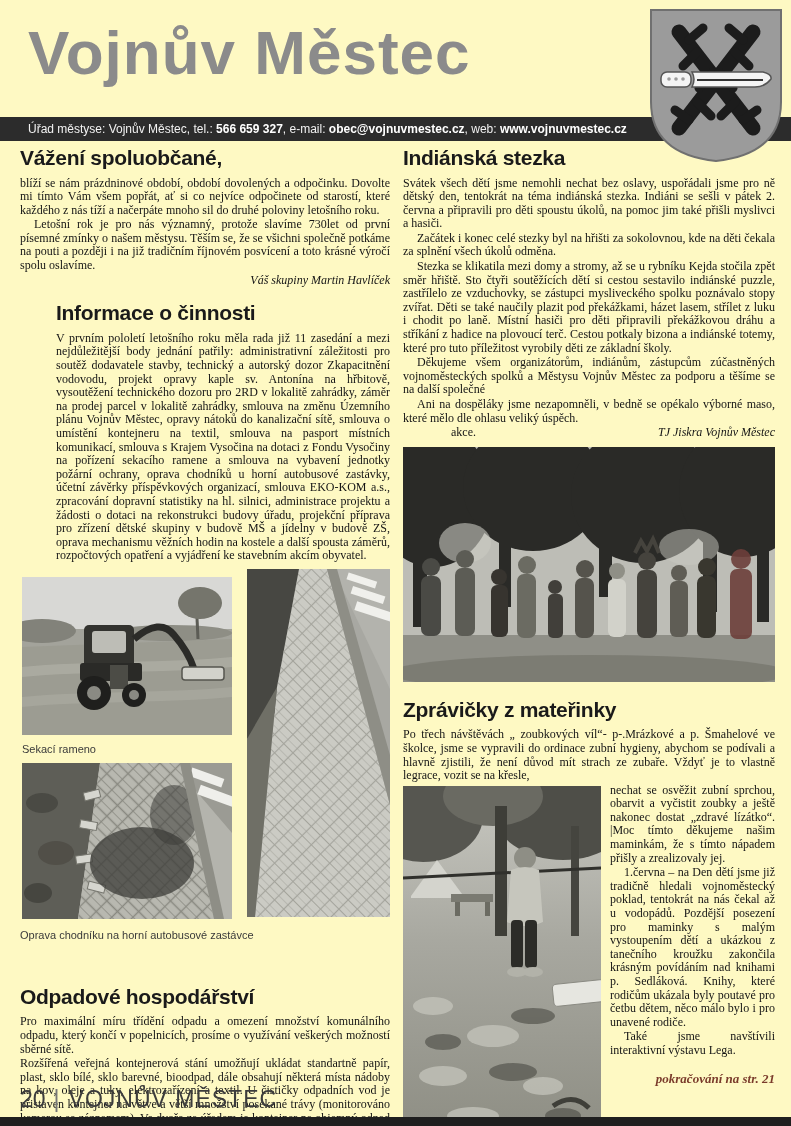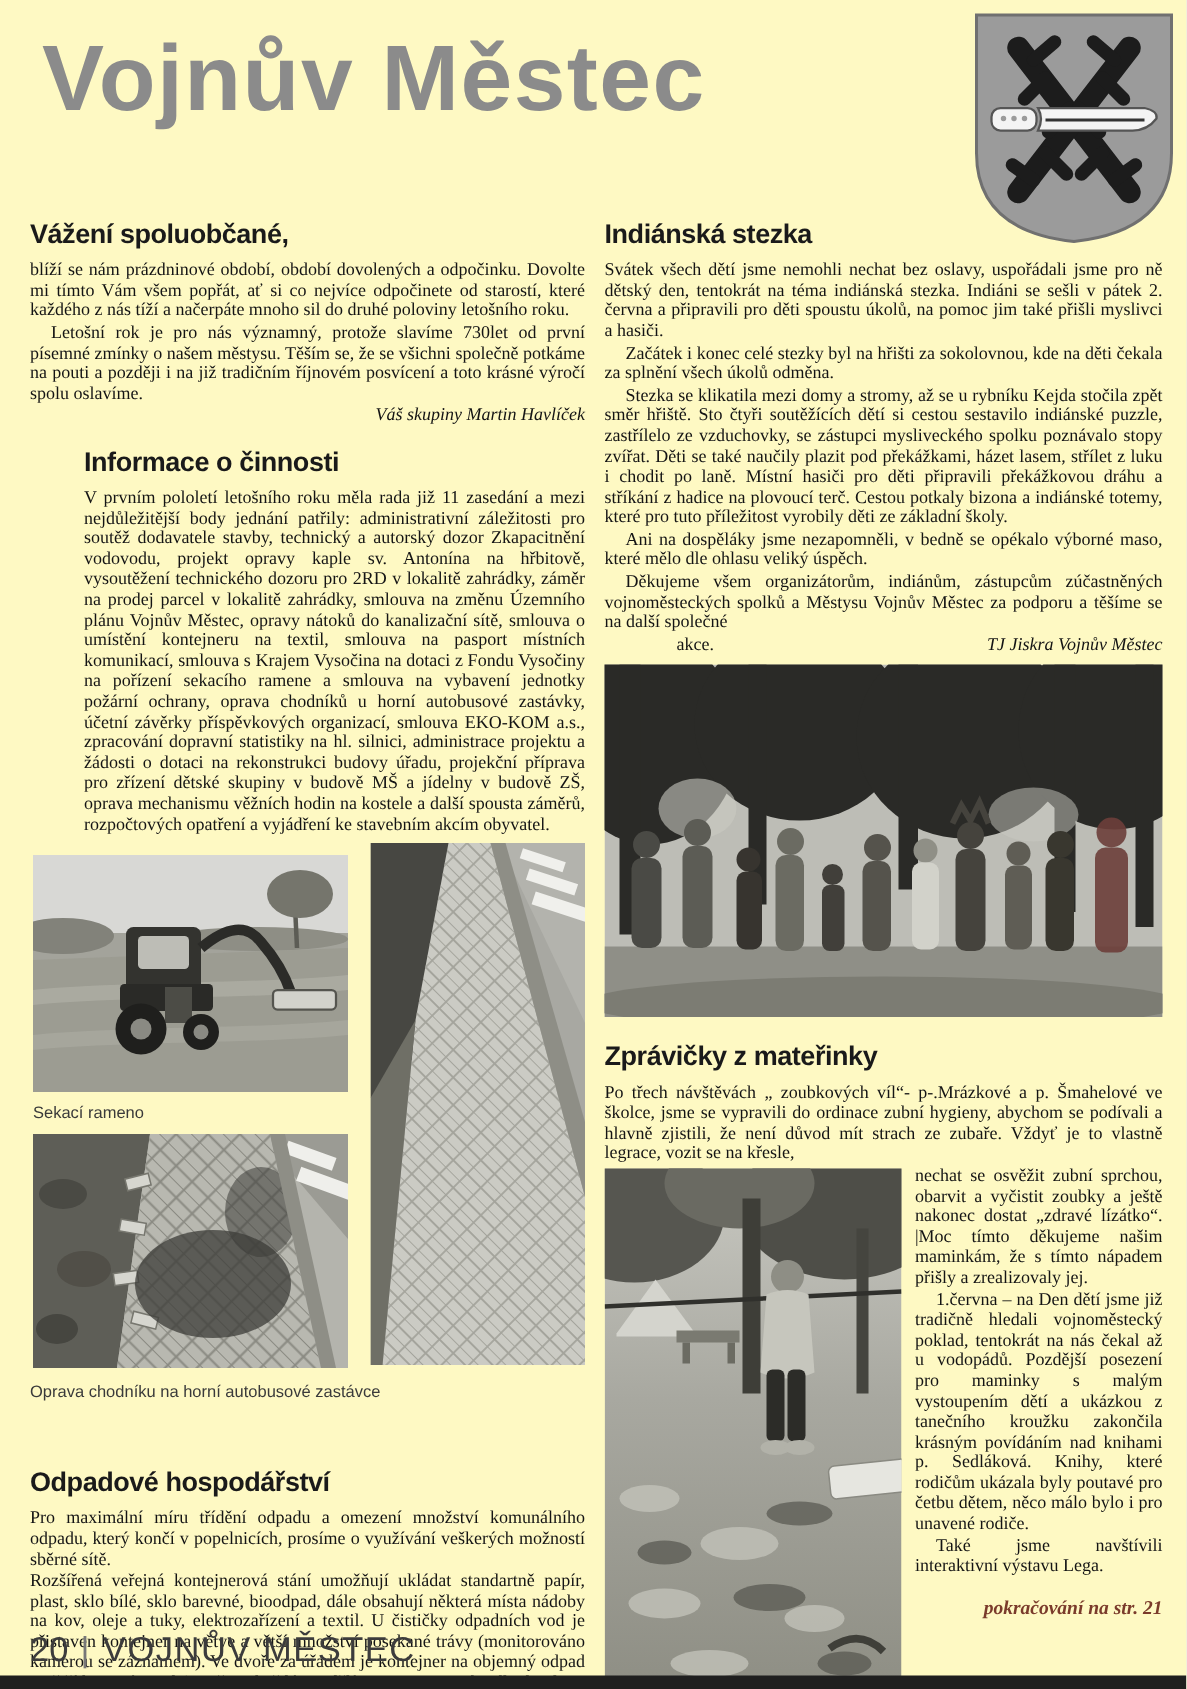--- a/index.html
+++ b/index.html
@@ -22,21 +22,21 @@
     white-space:nowrap;
   }
   .infobar b{color:#ffffff;}
   .coat{position:absolute;left:645px;top:6px;width:142px;height:158px;z-index:6;}
   
   .col{position:absolute;top:146px;font-size:12px;line-height:13.6px;text-align:justify;}
   .col-left{left:20px;width:370px;}
   .col-right{left:403px;width:372px;}
   h1{
     font-family:"Liberation Sans", sans-serif;font-weight:bold;
-    font-size:18px;line-height:1.12;letter-spacing:-0.3px;color:#1a1a1a;
+    font-size:21px;line-height:1.12;letter-spacing:-0.3px;color:#1a1a1a;
     margin:0 0 7px 0;text-align:left;
   }
   p{margin:0 0 1px 0;}
   .indent{text-indent:14px;}
   .sig{font-style:italic;text-align:right;margin-top:1px;}
   .sigrow{display:flex;justify-content:space-between;margin-left:48px;}
   .sigrow .sig{margin:0;}
   .mt{margin-top:14px;margin-left:36px;}
   
   .photoblock{position:relative;height:404px;margin-top:6px;}
@@ -62,20 +62,23 @@
   .footer .sep{color:#777;padding:0 8px;font-weight:lighter;}
   .footbar{position:absolute;left:0;top:1117px;width:791px;height:9px;background:#1f1f1f;}
 </style>
 </head>
 <body>
 
 <div class="page">
 
   <div class="masthead-title">Vojnův Městec</div>
 
+  <div class="infobar">
+    <span>Úřad městyse: Vojnův Městec, tel.: </span><b>566 659 327</b><span>, e-mail: </span><b>obec@vojnuvmestec.cz</b><span>, web: </span><b>www.vojnuvmestec.cz</b>
+  </div>
 
   <svg class="coat" viewBox="0 0 142 158">
     <path d="M6,4 H136 V96 Q136,148 71,155 Q6,148 6,96 Z" fill="#9b9b9b" stroke="#707070" stroke-width="2"></path>
     <g stroke="#1c1c1c" stroke-width="15" stroke-linecap="round" fill="none">
       <path d="M34,26 L108,122"></path>
       <path d="M108,26 L34,122"></path>
     </g>
     <g stroke="#1c1c1c" stroke-width="9" stroke-linecap="round" fill="none">
       <path d="M52,46 L38,60"></path>
         <path d="M68,66 L54,82"></path>
@@ -202,22 +205,22 @@
     </div>
   </div>
 
   <div class="col col-right">
 
     <div>
       <h1>Indiánská stezka</h1>
       <p>Svátek všech dětí jsme nemohli nechat bez oslavy, uspořádali jsme pro ně dětský den, tentokrát na téma indiánská stezka. Indiáni se sešli v pátek 2. června a připravili pro děti spoustu úkolů, na pomoc jim také přišli myslivci a hasiči.</p>
       <p class="indent">Začátek i konec celé stezky byl na hřišti za sokolovnou, kde na děti čekala za splnění všech úkolů odměna.</p>
       <p class="indent">Stezka se klikatila mezi domy a stromy, až se u rybníku Kejda stočila zpět směr hřiště. Sto čtyři soutěžících dětí si cestou sestavilo indiánské puzzle, zastřílelo ze vzduchovky, se zástupci mysliveckého spolku poznávalo stopy zvířat. Děti se také naučily plazit pod překážkami, házet lasem, střílet z luku i chodit po laně. Místní hasiči pro děti připravili překážkovou dráhu a stříkání z hadice na plovoucí terč. Cestou potkaly bizona a indiánské totemy, které pro tuto příležitost vyrobily děti ze základní školy.</p>
+      <p class="indent">Děkujeme všem organizátorům, indiánům, zástupcům zúčastněných vojnoměsteckých spolků a Městysu Vojnův Městec za podporu a těšíme se na další společné</p>
       <p class="indent">Ani na dospěláky jsme nezapomněli, v bedně se opékalo výborné maso, které mělo dle ohlasu veliký úspěch.</p>
-      <p class="indent">Děkujeme všem organizátorům, indiánům, zástupcům zúčastněných vojnoměsteckých spolků a Městysu Vojnův Městec za podporu a těšíme se na další společné</p>
       <div class="sigrow">
         <span>akce.</span>
         <span class="sig">TJ Jiskra Vojnův Městec</span>
       </div>
 
       <svg class="groupphoto" width="372" height="235" viewBox="0 0 372 235">
         <rect width="372" height="235" fill="#bdbdb6"></rect>
         <rect y="188" width="372" height="47" fill="#8f8f87"></rect>
         <ellipse cx="186" cy="226" rx="200" ry="18" fill="#7c7c73"></ellipse>
         <g fill="#2a2a27">

